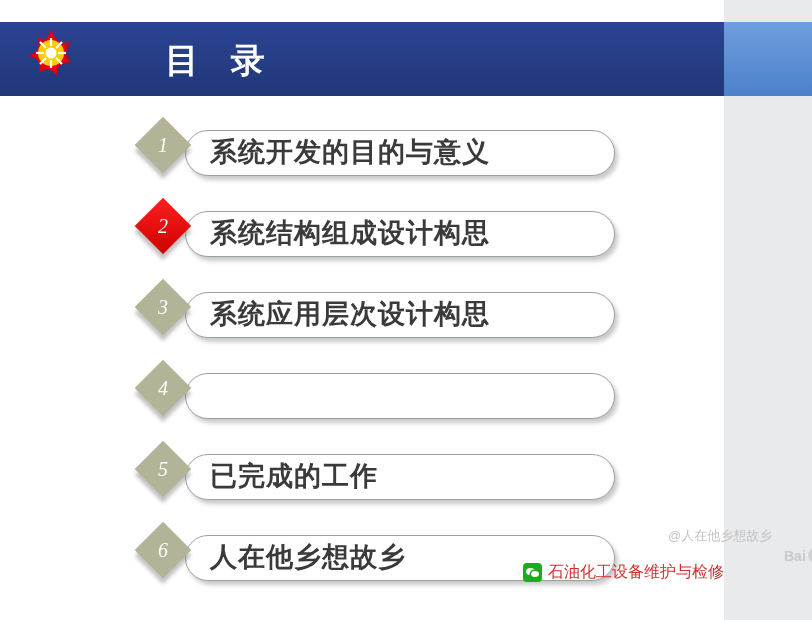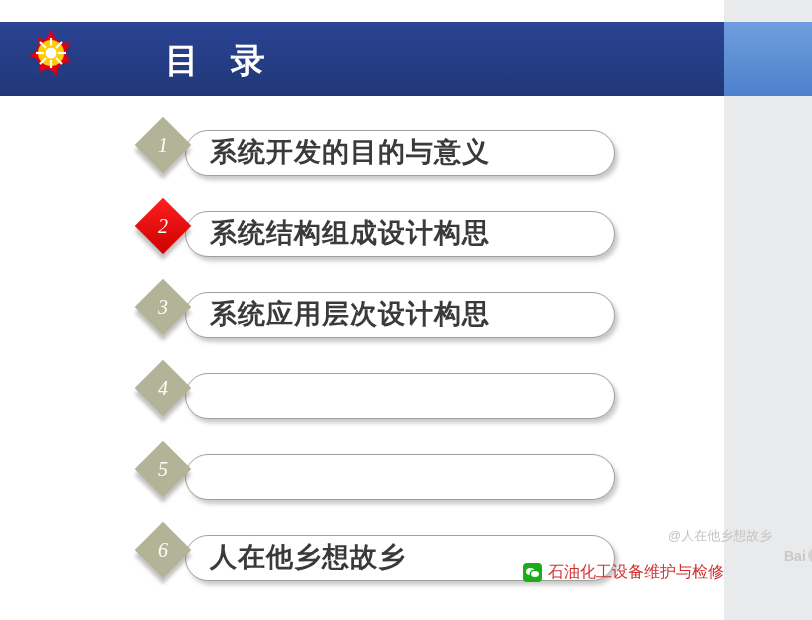--- a/index.html
+++ b/index.html
@@ -283,20 +283,21 @@
       <div class="toc-row">
         <div class="toc-capsule"></div>
         <div class="toc-diamond"></div>
         <div class="toc-num">4</div>
       </div>
 
       <div class="toc-row">
         <div class="toc-capsule"></div>
         <div class="toc-diamond"></div>
         <div class="toc-num">5</div>
+        <div class="toc-label">已完成的工作</div>
       </div>
 
       <div class="toc-row">
         <div class="toc-capsule"></div>
         <div class="toc-diamond"></div>
         <div class="toc-num">6</div>
         <div class="toc-label">人在他乡想故乡</div>
       </div>
 
     </div>

